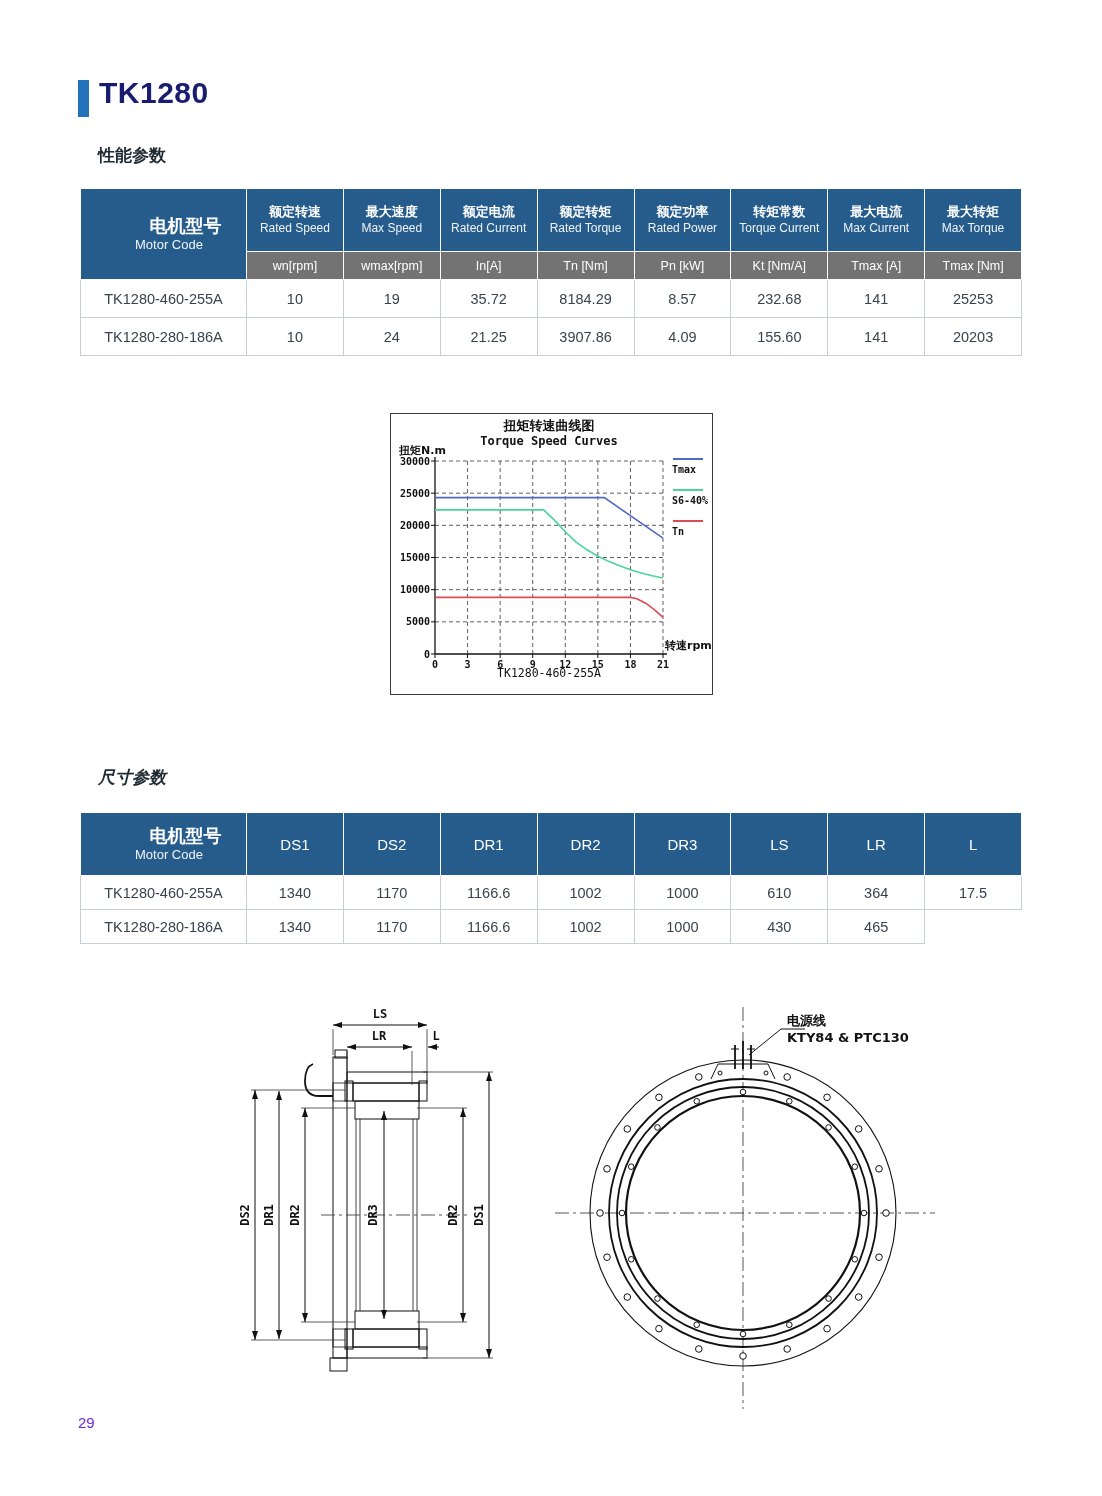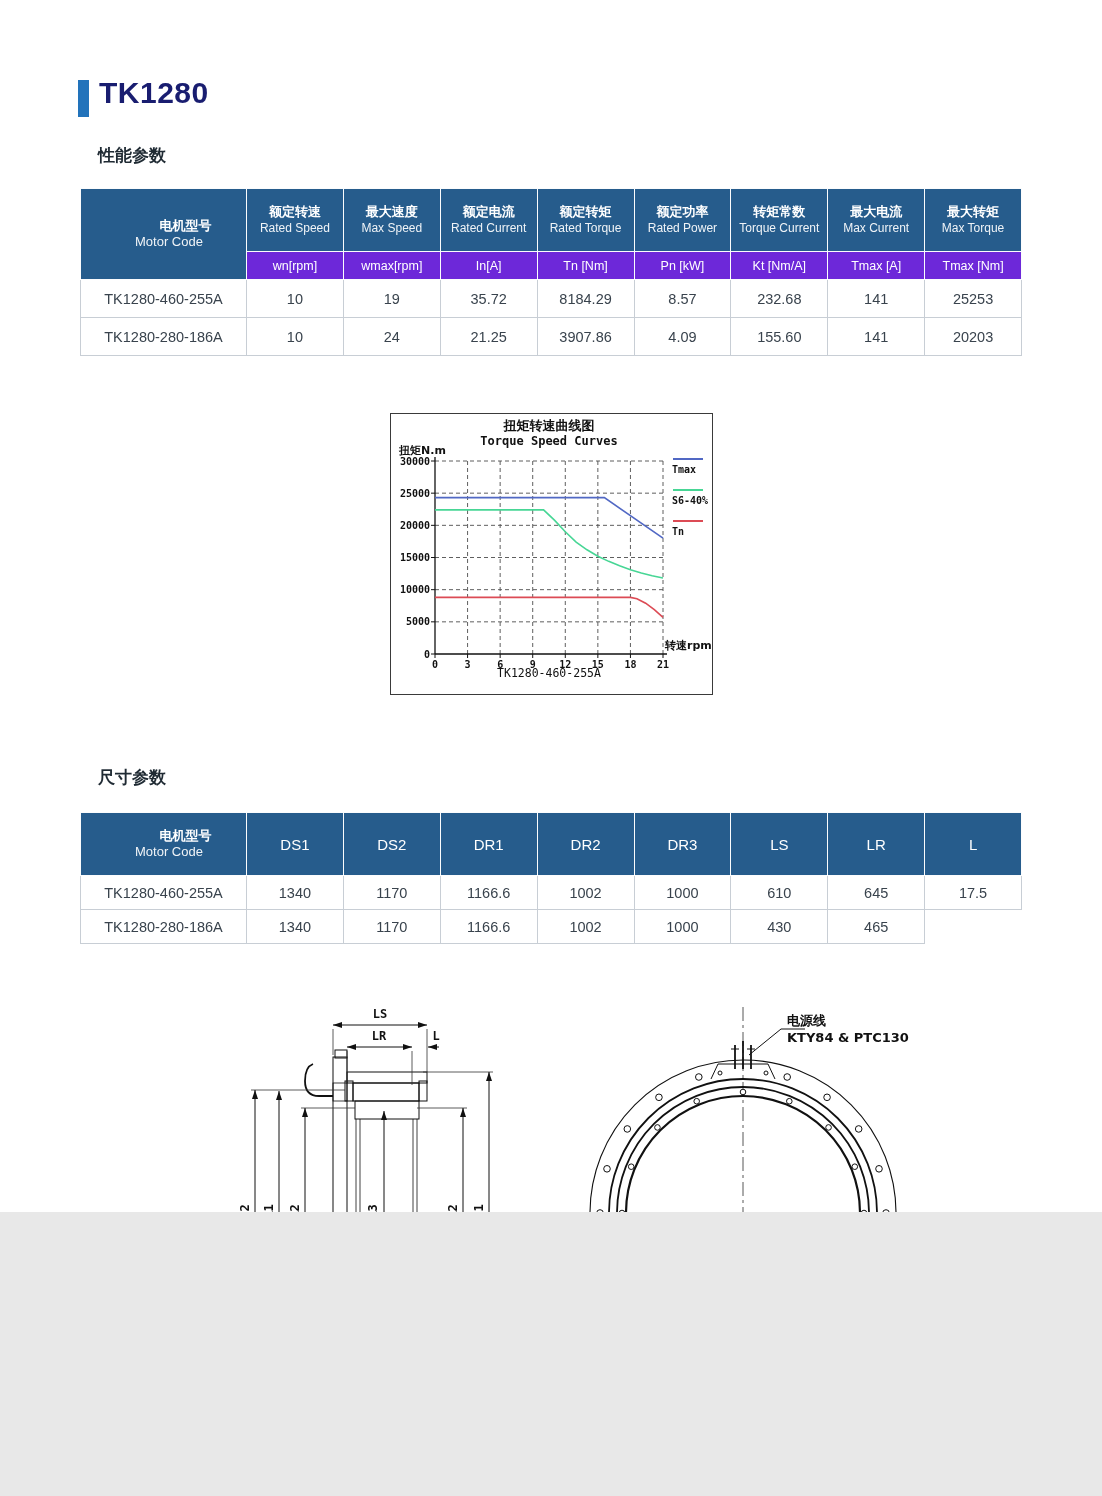--- a/index.html
+++ b/index.html
@@ -1,38 +1,38 @@
 <!DOCTYPE html>
 <html><head>
 <meta charset="utf-8">
 <style>
   html,body{margin:0;padding:0;background:#e8e8e8;}
-  .page{position:relative;width:1102px;height:1212px;background:#ffffff;margin:0 auto;
+  .page{position:relative;width:1102px;height:1496px;background:#ffffff;margin:0 auto;
         font-family:"Liberation Sans",sans-serif;overflow:hidden;}
   
   .accent-bar{position:absolute;left:78px;top:80px;width:11px;height:37px;background:#2273bb;}
   .doc-title{position:absolute;left:99px;top:76px;font-size:30px;font-weight:bold;color:#191d70;
              letter-spacing:.5px;}
   .section-heading{position:absolute;left:78px;font-size:17px;font-weight:bold;color:#1f2a33;margin-left:20px;}
   #perf-heading{top:144px;}
-  #dim-heading{top:766px;}
+  #dim-heading{top:766px;font-style:italic;}
   .page-number{position:absolute;left:78px;top:1414px;font-size:15px;color:#6d28d9;}
 
   
   table.dtable{position:absolute;left:80px;border-collapse:collapse;table-layout:fixed;
                width:942px;}
   #perf-table{top:188px;}
   #dim-table{top:812px;}
   .dtable th{background:#265c8c;color:#fff;font-weight:normal;border:1px solid #fbfcfd;
              text-align:center;vertical-align:middle;padding:0;}
   .dtable tr.h1 th{height:62px;}
-  .dtable tr.h2 th{height:27px;background:#6d28d9;font-size:12.5px;}
+  .dtable tr.h2 th{height:27px;background:#737373;font-size:12.5px;}
   .dtable th .zh{font-size:13px;font-weight:bold;line-height:1.25;}
   .dtable th .en{font-size:12px;color:rgba(255,255,255,.93);line-height:1.25;}
-  .dtable th.mc .zh{font-size:13px;padding-left:44px;}
+  .dtable th.mc .zh{font-size:18px;padding-left:44px;}
   .dtable th.mc .en{font-size:13px;padding-left:11px;}
   .dtable td{background:#fff;border:1px solid #c8ced5;color:#39434d;font-size:14.5px;
              text-align:center;height:37px;padding:0;}
   #dim-table tr.h1 th{font-size:15px;}
   #dim-table td{height:33px;}
 
   
   .chart-box{position:absolute;left:390px;top:413px;width:321px;height:280px;
              border:1px solid #3a3a3a;background:#fff;}
   .ctick{font:bold 10px "DejaVu Sans Mono",monospace;fill:#111;}
@@ -250,21 +250,21 @@
     </thead>
     <tbody>
       <tr>
         <td>TK1280-460-255A</td>
         <td>1340</td>
         <td>1170</td>
         <td>1166.6</td>
         <td>1002</td>
         <td>1000</td>
         <td>610</td>
-        <td>645</td>
+        <td>364</td>
         <td>17.5</td>
       </tr>
       <tr>
         <td>TK1280-280-186A</td>
         <td>1340</td>
         <td>1170</td>
         <td>1166.6</td>
         <td>1002</td>
         <td>1000</td>
         <td>430</td>

